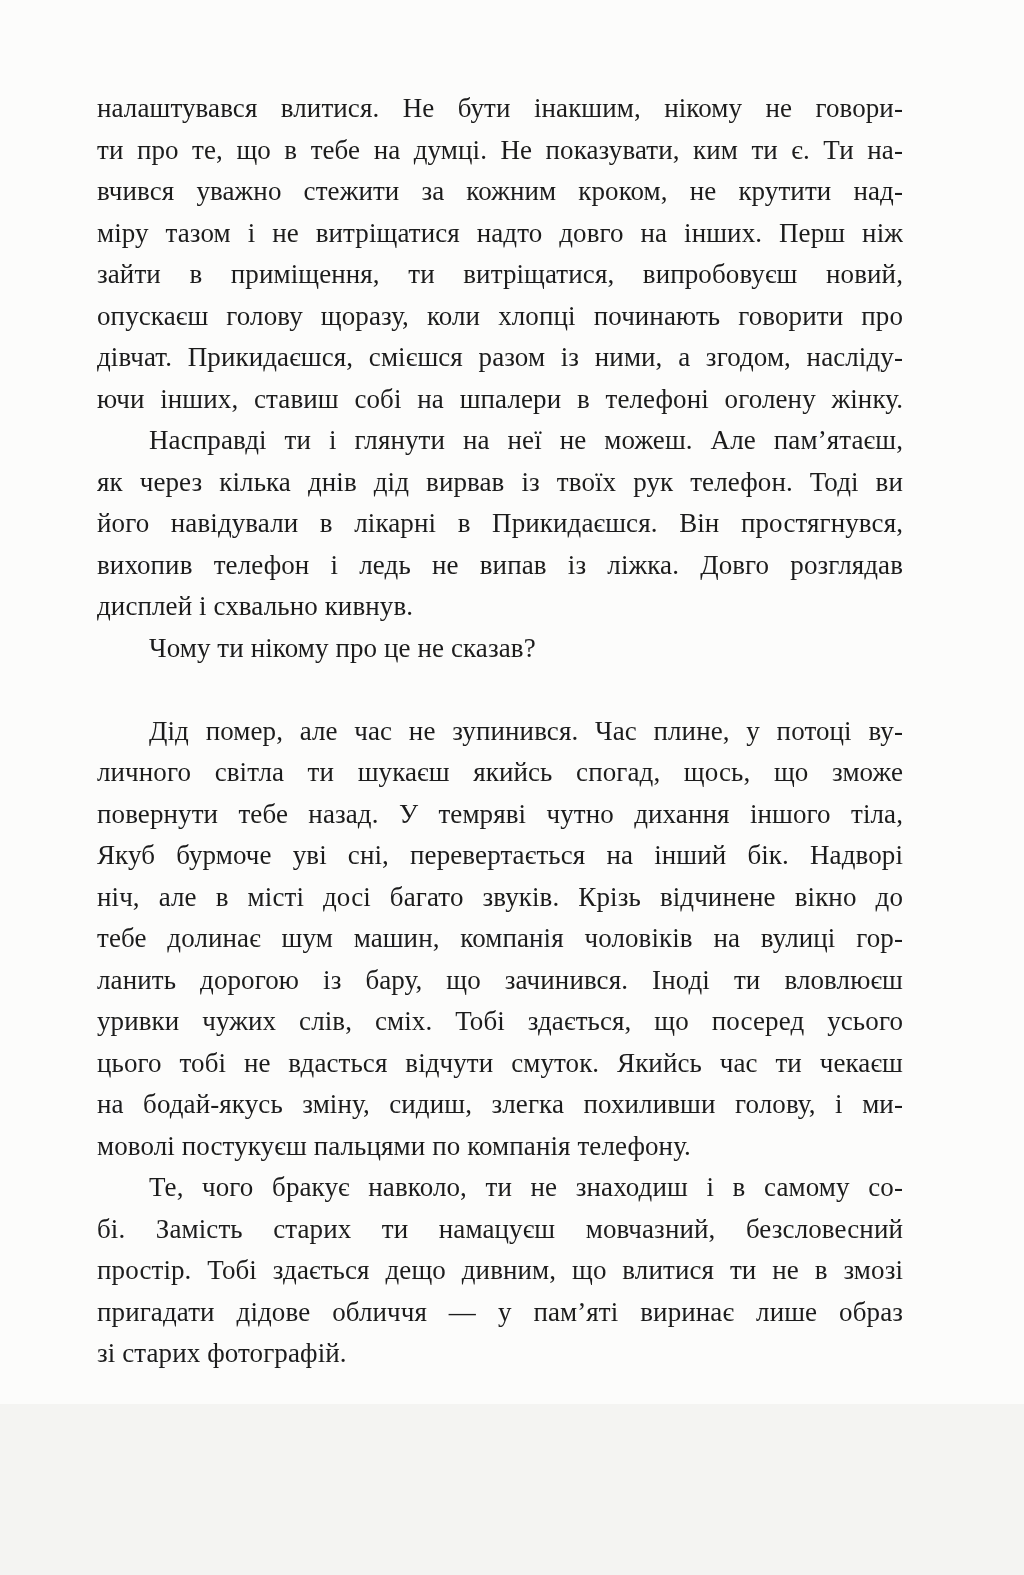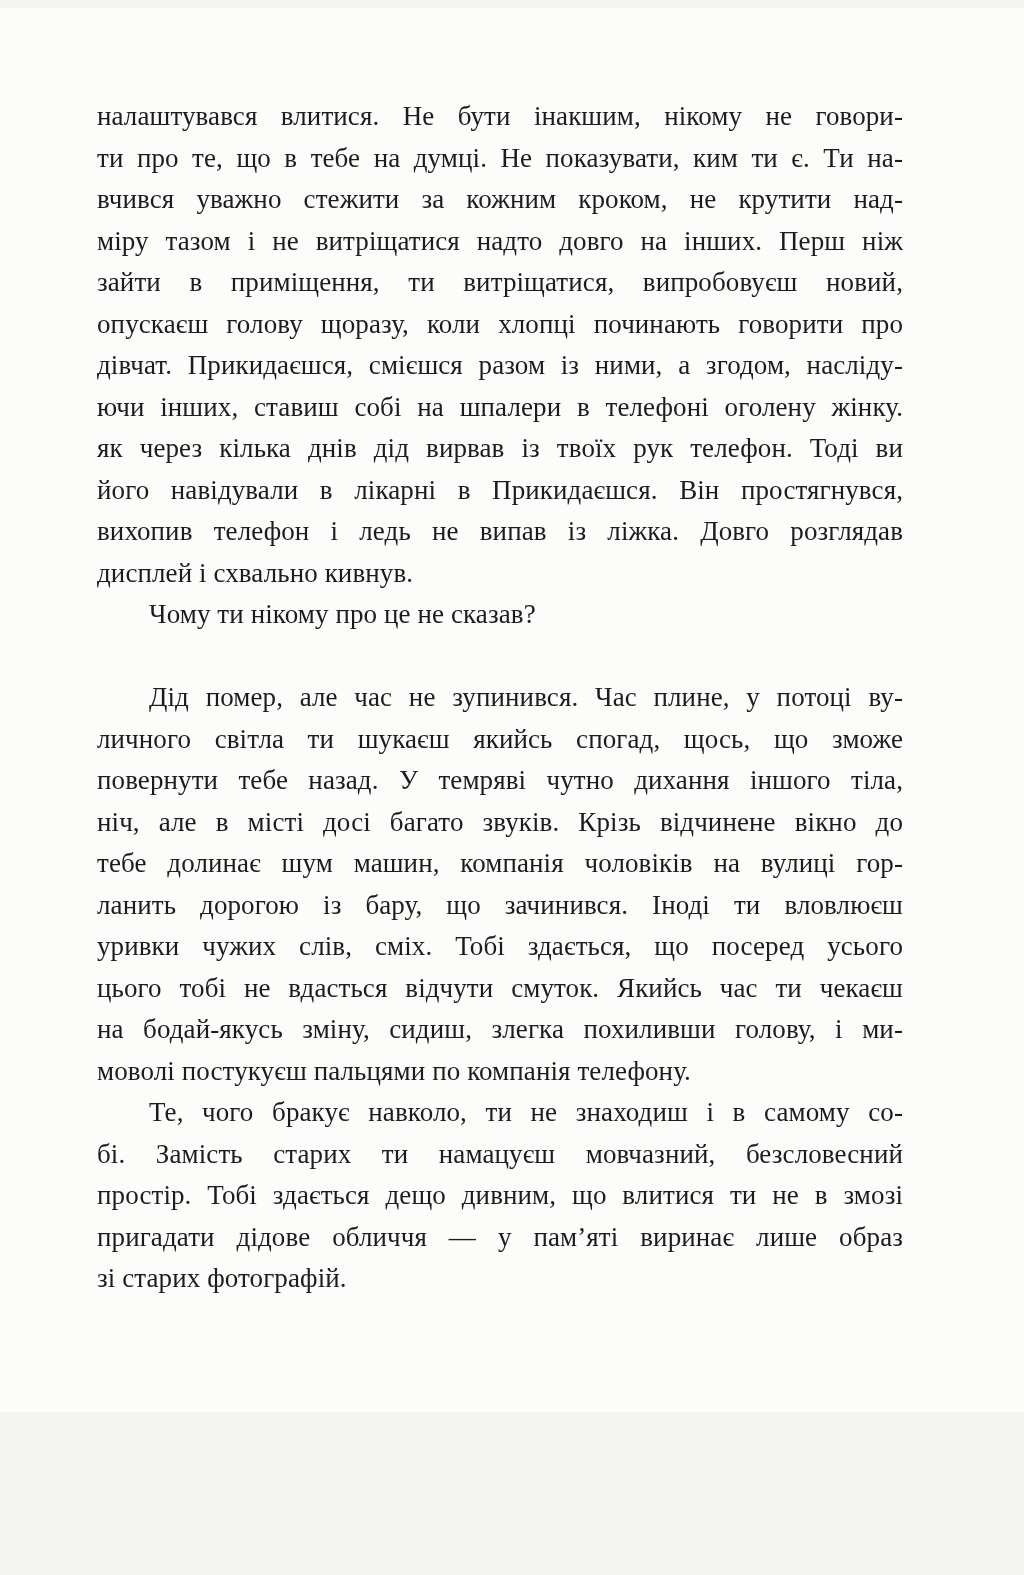--- a/index.html
+++ b/index.html
@@ -5,21 +5,21 @@
   html, body {
     margin: 0;
     padding: 0;
     background: #f4f4f2;
     font-family: "Liberation Serif", "DejaVu Serif", serif;
   }
   .page {
     position: relative;
     width: 1024px;
     height: 1404px;
-    margin: 8px auto;
+    margin: 0 auto;
     background: #fcfcfb;
     color: #1c1c1c;
     overflow: hidden;
   }
   .text-block {
     position: absolute;
     left: 97px;
     top: 88px;
     width: 806px;
     font-size: 27px;
@@ -58,34 +58,36 @@
       <div class="ln">ти про те, що в тебе на думці. Не показувати, ким ти є. Ти на-</div>
       <div class="ln">вчився уважно стежити за кожним кроком, не крутити над-</div>
       <div class="ln">міру тазом і не витріщатися надто довго на інших. Перш ніж</div>
       <div class="ln">зайти в приміщення, ти витріщатися, випробовуєш новий,</div>
       <div class="ln">опускаєш голову щоразу, коли хлопці починають говорити про</div>
       <div class="ln">дівчат. Прикидаєшся, смієшся разом із ними, а згодом, насліду-</div>
       <div class="ln">ючи інших, ставиш собі на шпалери в телефоні оголену жінку.</div>
     </div>
 
     <div class="paragraph">
+      <div class="ln ind">Насправді ти і глянути на неї не можеш. Але пам’ятаєш,</div>
       <div class="ln">як через кілька днів дід вирвав із твоїх рук телефон. Тоді ви</div>
       <div class="ln">його навідували в лікарні в Прикидаєшся. Він простягнувся,</div>
       <div class="ln">вихопив телефон і ледь не випав із ліжка. Довго розглядав</div>
       <div class="ln end">дисплей і схвально кивнув.</div>
     </div>
 
     <div class="paragraph">
       <div class="ln ind end">Чому ти нікому про це не сказав?</div>
     </div>
 
     <div class="paragraph gap">
       <div class="ln ind">Дід помер, але час не зупинився. Час плине, у потоці ву-</div>
       <div class="ln">личного світла ти шукаєш якийсь спогад, щось, що зможе</div>
       <div class="ln">повернути тебе назад. У темряві чутно дихання іншого тіла,</div>
+      <div class="ln">Якуб бурмоче уві сні, перевертається на інший бік. Надворі</div>
       <div class="ln">ніч, але в місті досі багато звуків. Крізь відчинене вікно до</div>
       <div class="ln">тебе долинає шум машин, компанія чоловіків на вулиці гор-</div>
       <div class="ln">ланить дорогою із бару, що зачинився. Іноді ти вловлюєш</div>
       <div class="ln">уривки чужих слів, сміх. Тобі здається, що посеред усього</div>
       <div class="ln">цього тобі не вдасться відчути смуток. Якийсь час ти чекаєш</div>
       <div class="ln">на бодай-якусь зміну, сидиш, злегка похиливши голову, і ми-</div>
       <div class="ln end">моволі постукуєш пальцями по компанія телефону.</div>
     </div>
 
     <div class="paragraph">

